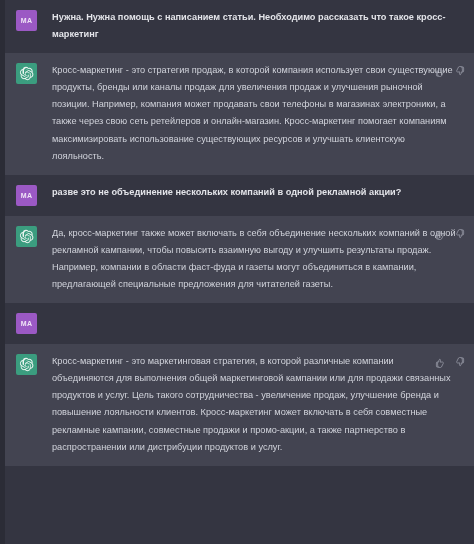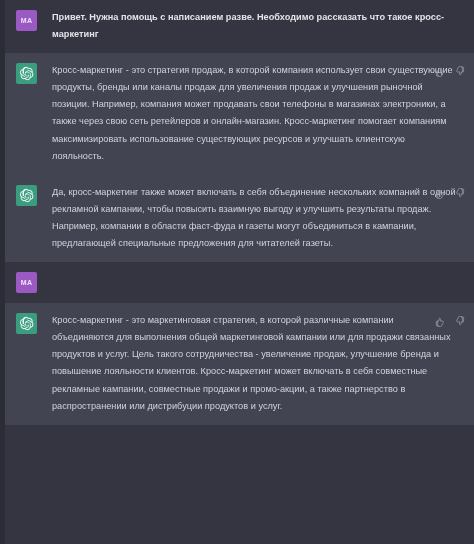--- a/index.html
+++ b/index.html
@@ -125,21 +125,21 @@
 
 <div class="chat">
 
   <div class="left-gutter"></div>
 
   <div class="msg user">
     <div class="avatar user">
       <span>MA</span>
     </div>
     <div class="bubble">
-      <p class="text">Привет. Нужна помощь с написанием разве. Необходимо рассказать что такое кросс-маркетинг</p>
+      <p class="text">Нужна. Нужна помощь с написанием статьи. Необходимо рассказать что такое кросс-маркетинг</p>
     </div>
   </div>
 
   <div class="msg assistant">
     <div class="avatar assistant">
       <span>
         <svg viewBox="0 0 24 24" aria-hidden="true">
           <path d="M21.6 10.1a5.4 5.4 0 0 0-.5-4.5 5.5 5.5 0 0 0-5.9-2.6A5.4 5.4 0 0 0 11.1 1 5.5 5.5 0 0 0 5.9 4.8a5.4 5.4 0 0 0-3.6 2.6 5.5 5.5 0 0 0 .7 6.4 5.4 5.4 0 0 0 .5 4.5 5.5 5.5 0 0 0 5.9 2.6 5.4 5.4 0 0 0 4.1 1.8 5.5 5.5 0 0 0 5.2-3.8 5.4 5.4 0 0 0 3.6-2.6 5.5 5.5 0 0 0-.7-6.2zM13.4 21a4.1 4.1 0 0 1-2.6-.9l.1-.1 4.3-2.5a.7.7 0 0 0 .4-.6v-6.1l1.8 1.1v5a4.1 4.1 0 0 1-4 4.1zM4.6 17.3a4.1 4.1 0 0 1-.5-2.8l.1.1 4.3 2.5a.7.7 0 0 0 .7 0l5.3-3v2.1l-4.4 2.5a4.1 4.1 0 0 1-5.5-1.4zM3.5 8.2a4.1 4.1 0 0 1 2.1-1.8v5.1a.7.7 0 0 0 .3.6l5.2 3-1.8 1-4.3-2.5a4.1 4.1 0 0 1-1.5-5.4zm15 3.5L13.2 8.6l1.8-1 4.3 2.5a4.1 4.1 0 0 1-.6 7.4v-5.1a.7.7 0 0 0-.2-.7zm1.8-2.7l-.1-.1-4.3-2.5a.7.7 0 0 0-.7 0l-5.3 3V7.3l4.4-2.5a4.1 4.1 0 0 1 6 4.2zM9.7 13.3L8 12.2v-5a4.1 4.1 0 0 1 6.7-3.2l-.1.1-4.3 2.5a.7.7 0 0 0-.4.6zm1-2.1L13 9.9l2.4 1.3v2.7L13 15.2l-2.4-1.3z" fill="#e9f5f0"></path>
         </svg>
       </span>
@@ -154,20 +154,28 @@
           </svg>
       </span>
       <span class="act-btn">
         <svg viewBox="0 0 24 24">
             <path d="M17 2h2a2 2 0 0 1 2 2v7a2 2 0 0 1-2 2h-2m0-11-4-1a3 3 0 0 0-3 1l-4 8a2 2 0 0 0 2 3h5l-1 4a2 2 0 0 0 2 2l4-7z"></path>
           </svg>
       </span>
     </div>
   </div>
 
+  <div class="msg user">
+    <div class="avatar user">
+      <span>MA</span>
+    </div>
+    <div class="bubble">
+      <p class="text">разве это не объединение нескольких компаний в одной рекламной акции?</p>
+    </div>
+  </div>
 
   <div class="msg assistant">
     <div class="avatar assistant">
       <span>
         <svg viewBox="0 0 24 24" aria-hidden="true">
           <path d="M21.6 10.1a5.4 5.4 0 0 0-.5-4.5 5.5 5.5 0 0 0-5.9-2.6A5.4 5.4 0 0 0 11.1 1 5.5 5.5 0 0 0 5.9 4.8a5.4 5.4 0 0 0-3.6 2.6 5.5 5.5 0 0 0 .7 6.4 5.4 5.4 0 0 0 .5 4.5 5.5 5.5 0 0 0 5.9 2.6 5.4 5.4 0 0 0 4.1 1.8 5.5 5.5 0 0 0 5.2-3.8 5.4 5.4 0 0 0 3.6-2.6 5.5 5.5 0 0 0-.7-6.2zM13.4 21a4.1 4.1 0 0 1-2.6-.9l.1-.1 4.3-2.5a.7.7 0 0 0 .4-.6v-6.1l1.8 1.1v5a4.1 4.1 0 0 1-4 4.1zM4.6 17.3a4.1 4.1 0 0 1-.5-2.8l.1.1 4.3 2.5a.7.7 0 0 0 .7 0l5.3-3v2.1l-4.4 2.5a4.1 4.1 0 0 1-5.5-1.4zM3.5 8.2a4.1 4.1 0 0 1 2.1-1.8v5.1a.7.7 0 0 0 .3.6l5.2 3-1.8 1-4.3-2.5a4.1 4.1 0 0 1-1.5-5.4zm15 3.5L13.2 8.6l1.8-1 4.3 2.5a4.1 4.1 0 0 1-.6 7.4v-5.1a.7.7 0 0 0-.2-.7zm1.8-2.7l-.1-.1-4.3-2.5a.7.7 0 0 0-.7 0l-5.3 3V7.3l4.4-2.5a4.1 4.1 0 0 1 6 4.2zM9.7 13.3L8 12.2v-5a4.1 4.1 0 0 1 6.7-3.2l-.1.1-4.3 2.5a.7.7 0 0 0-.4.6zm1-2.1L13 9.9l2.4 1.3v2.7L13 15.2l-2.4-1.3z" fill="#e9f5f0"></path>
         </svg>
       </span>
     </div>
     <div class="bubble">

